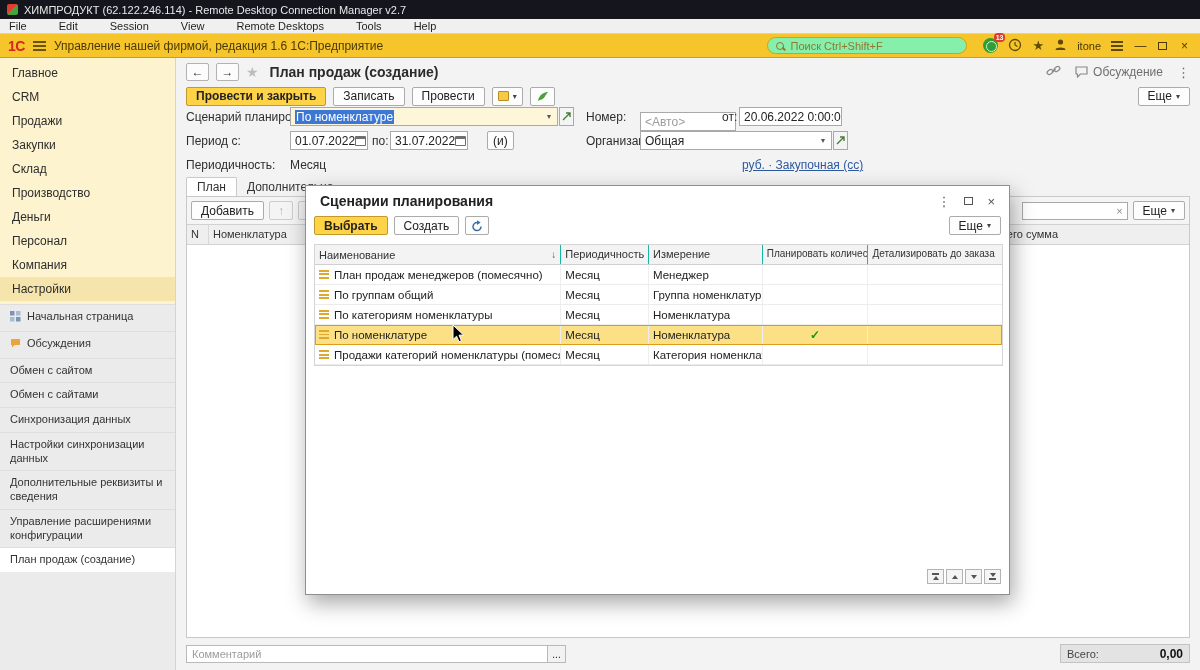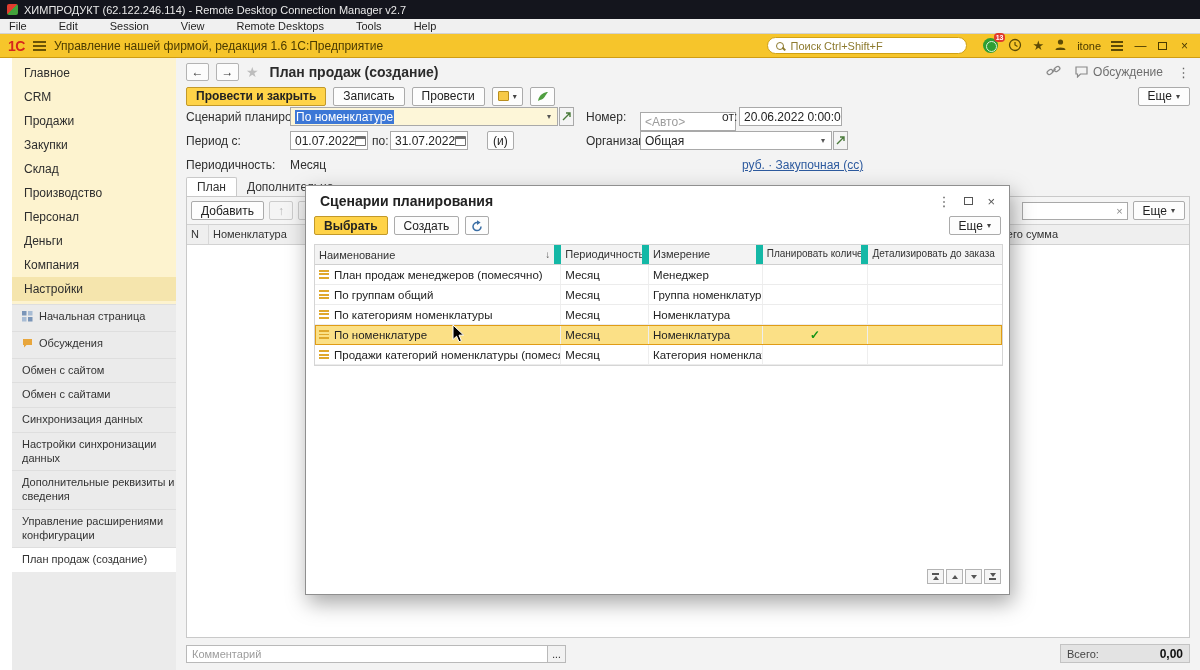--- a/index.html
+++ b/index.html
@@ -13,36 +13,36 @@
   
   .menu-bar{position:absolute;left:0;top:19px;width:1200px;height:15px;background:#f0f0f0;border-bottom:1px solid #d2d2d2;display:flex;align-items:center;gap:32px;padding:0 9px;font-size:11px;color:#1f1f1f;}
   .menu-item{cursor:default;}
 
   
   .app-bar{position:absolute;left:0;top:34px;width:1200px;height:24px;background:#f6c52b;border-bottom:1px solid #cf9d13;display:flex;align-items:center;gap:8px;padding:0 8px;}
   .logo{color:#d6251d;font-weight:bold;font-size:14px;letter-spacing:-.5px;}
   .burger{width:13px;height:10px;border-top:2px solid #6b5406;border-bottom:2px solid #6b5406;position:relative;cursor:pointer;}
   .burger:after{content:"";position:absolute;left:0;top:2px;width:100%;height:2px;background:#6b5406;}
   .app-title{font-size:12px;color:#4a3a00;}
-  .searchbox{margin-left:auto;width:200px;height:17px;background:#ffffff;border:1px solid #cfa115;border-radius:9px;display:flex;align-items:center;gap:6px;padding:0 8px;color:#8d7a2e;font-size:11px;cursor:text;}
+  .searchbox{margin-left:auto;width:200px;height:17px;background:#86efac;border:1px solid #cfa115;border-radius:9px;display:flex;align-items:center;gap:6px;padding:0 8px;color:#8d7a2e;font-size:11px;cursor:text;}
   .mag{width:8px;height:8px;border:1.5px solid #8d7a2e;border-radius:50%;position:relative;flex:none;}
   .mag:after{content:"";position:absolute;width:4px;height:1.5px;background:#8d7a2e;transform:rotate(45deg);right:-3px;bottom:-1px;}
   .hdr-icons{display:flex;align-items:center;gap:10px;margin-left:8px;}
   .globe{width:15px;height:15px;border-radius:50%;background:#2f9e33;position:relative;cursor:pointer;}
   .globe:after{content:"";position:absolute;left:3px;top:3px;width:9px;height:9px;border:1px solid #d9f2d6;border-radius:50%;}
   .badge{position:absolute;top:-5px;right:-7px;background:#e03a2f;color:#fff;font-size:7px;line-height:9px;padding:0 2px;border-radius:4px;font-weight:bold;}
   .hico{color:#5d4a05;font-size:13px;cursor:pointer;line-height:1;}
   .uname{font-size:11px;color:#4a3a00;cursor:pointer;}
   .funcs{display:flex;flex-direction:column;gap:2px;cursor:pointer;}
   .funcs i{display:block;width:12px;height:2px;background:#5d4a05;}
   .winbtn{color:#4a3a00;font-size:12px;width:15px;text-align:center;cursor:pointer;line-height:1;}
   .maxbox{width:9px;height:8px;border:1.5px solid #4a3a00;cursor:pointer;}
 
   
-  .sidebar{position:absolute;left:12px;top:58px;width:176px;height:612px;background:#ebebeb;border-right:1px solid #d4d4d4;}
+  .sidebar{position:absolute;left:0;top:58px;width:176px;height:612px;background:#ebebeb;border-right:1px solid #d4d4d4;}
   .sb-top{background:#fdf3cf;padding:3px 0;}
   .sb-top .sb-item{padding:5px 12px;font-size:12px;color:#2d2d2d;cursor:pointer;}
   .sb-item.hl{background:#f5e5ad;}
   .sb-bot .sb-item{padding:5px 4px 5px 10px;font-size:11px;color:#333;border-top:1px solid #dedede;display:flex;gap:6px;align-items:flex-start;line-height:1.25;cursor:pointer;}
   .sb-bot .sb-item.cur{background:#ffffff;}
   .sb-icon{flex:none;margin-top:1px;}
 
   
   .main{position:absolute;left:176px;top:58px;width:1024px;height:612px;background:#f3f3f3;}
 
@@ -101,21 +101,21 @@
   
   .dialog{position:absolute;left:305px;top:185px;width:705px;height:410px;background:#fff;border:1px solid #8f8f8f;box-shadow:3px 8px 20px rgba(0,0,0,.35);z-index:50;}
   .dlg-head{height:30px;display:flex;align-items:center;gap:14px;padding:0 14px;}
   .dlg-title{font-size:14px;font-weight:bold;color:#222;flex:1;}
   .dlg-ic{color:#555;cursor:pointer;font-size:13px;line-height:1;}
   .dlg-max{width:9px;height:8px;border:1.5px solid #555;cursor:pointer;}
   .dlg-toolbar{height:26px;display:flex;align-items:flex-start;gap:6px;padding:0 8px;}
   .dlg-more{margin-left:auto;}
   .dlg-grid{position:absolute;left:8px;top:58px;width:689px;border:1px solid #d5d5d5;}
   .dgh{display:flex;background:#f3f3f3;border-bottom:1px solid #d0d0d0;height:20px;font-size:11px;color:#333;}
-  .dgh>div{padding:3px 4px;border-right:7px solid #14b8a6;overflow:hidden;white-space:nowrap;cursor:pointer;}
+  .dgh>div{padding:3px 4px;border-right:1px solid #14b8a6;overflow:hidden;white-space:nowrap;cursor:pointer;}
   .c0{width:247px;}
   .c1{width:88px;}
   .c2{width:114px;}
   .c3{width:106px;}
   .c4{width:134px;border-right:none !important;}
   .dgh .c0{display:flex;justify-content:space-between;align-items:center;}
   .dgh .c3,.dgh .c4{font-size:10px;}
   .drow{display:flex;height:20px;font-size:11.5px;border-bottom:1px solid #ececec;cursor:pointer;background:#fff;}
   .drow>div{padding:0 4px;display:flex;align-items:center;border-right:1px solid #eeeeee;overflow:hidden;white-space:nowrap;}
   .drow.selected{background:#fbe086;outline:1px solid #e09c16;outline-offset:-1px;}
@@ -186,22 +186,22 @@
 </div>
 
 <div class="sidebar">
   <div class="sb-top">
     <div class="sb-item">Главное</div>
     <div class="sb-item">CRM</div>
     <div class="sb-item">Продажи</div>
     <div class="sb-item">Закупки</div>
     <div class="sb-item">Склад</div>
     <div class="sb-item">Производство</div>
+    <div class="sb-item">Деньги</div>
     <div class="sb-item">Персонал</div>
-    <div class="sb-item">Деньги</div>
     <div class="sb-item">Компания</div>
     <div class="sb-item hl">Настройки</div>
   </div>
   <div class="sb-bot">
     <div class="sb-item">
       <span class="sb-icon"><svg width="11" height="11" viewBox="0 0 11 11">
             <rect x="0" y="0" width="4.5" height="4.5" fill="#7a95b8"></rect>
             <rect x="6" y="0" width="4.5" height="4.5" fill="#a8bcd4"></rect>
             <rect x="0" y="6" width="4.5" height="4.5" fill="#a8bcd4"></rect>
             <rect x="6" y="6" width="4.5" height="4.5" fill="#7a95b8"></rect>

